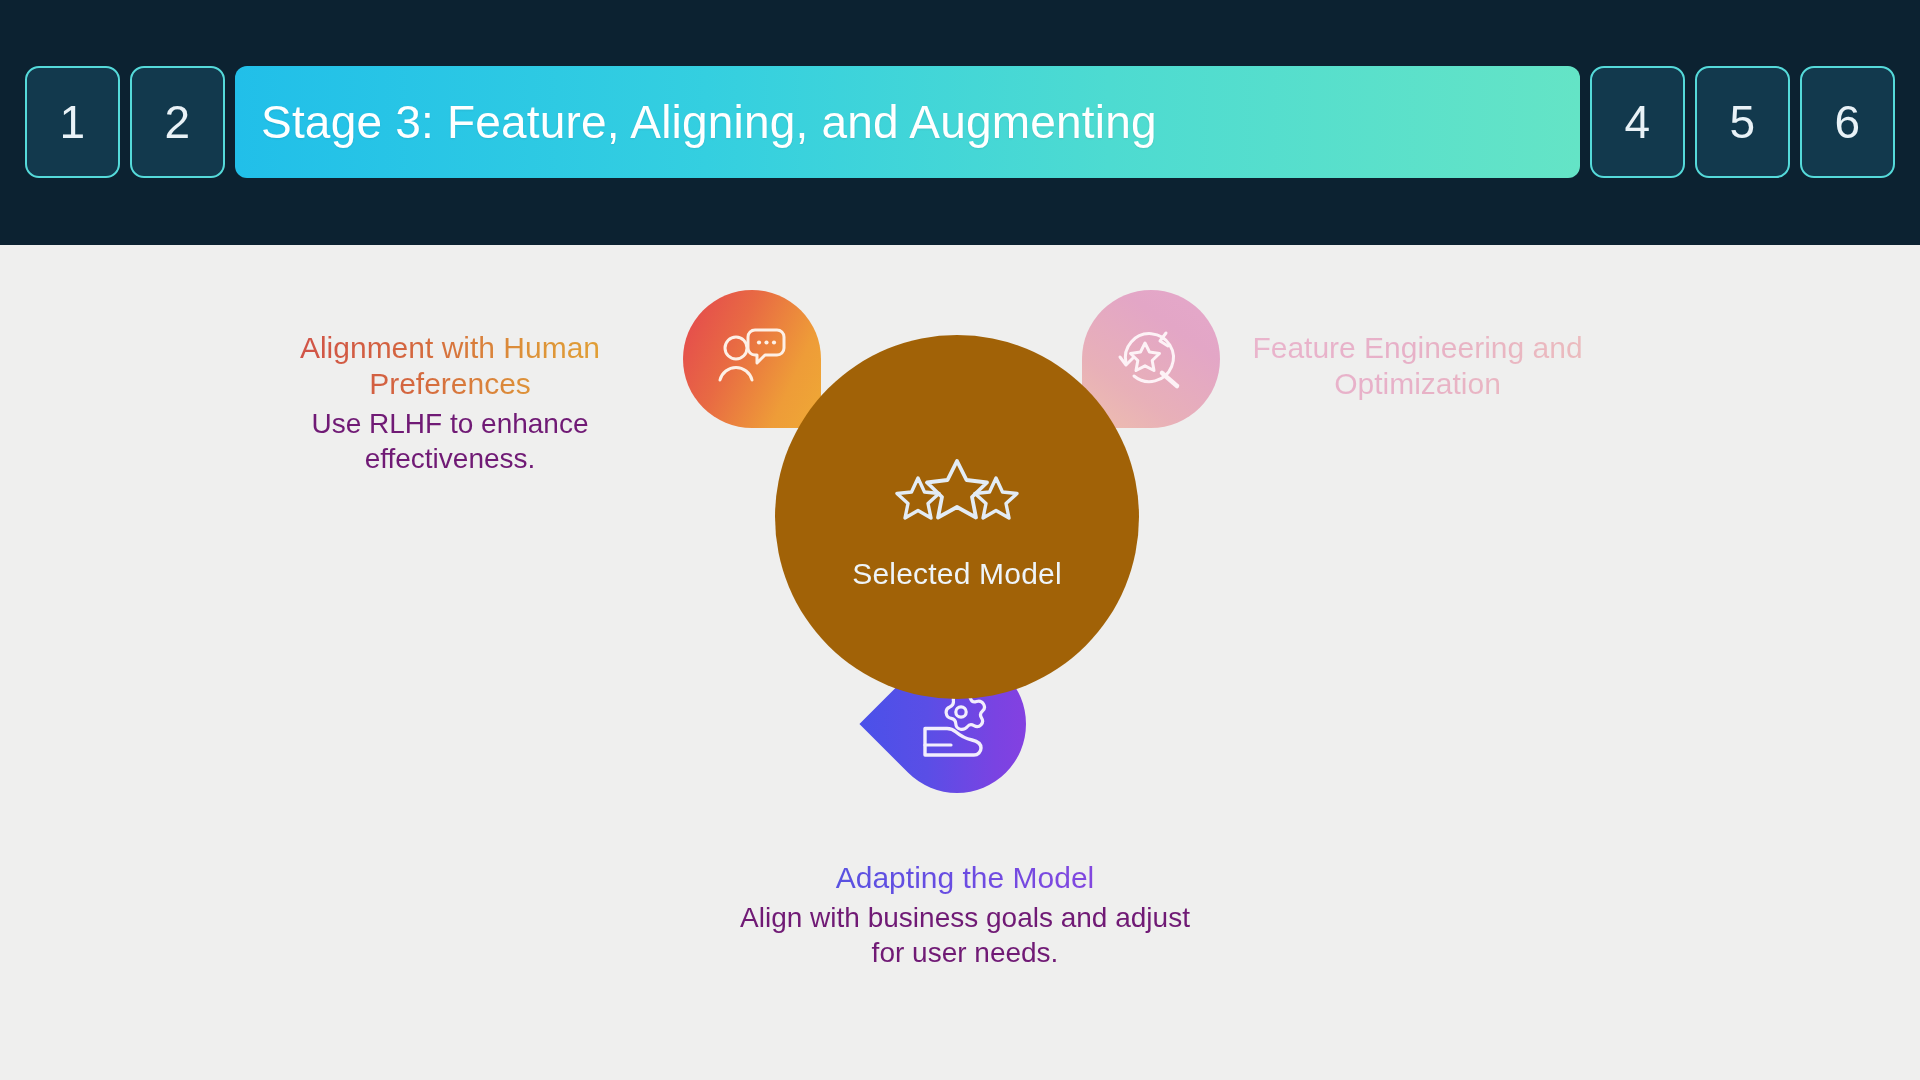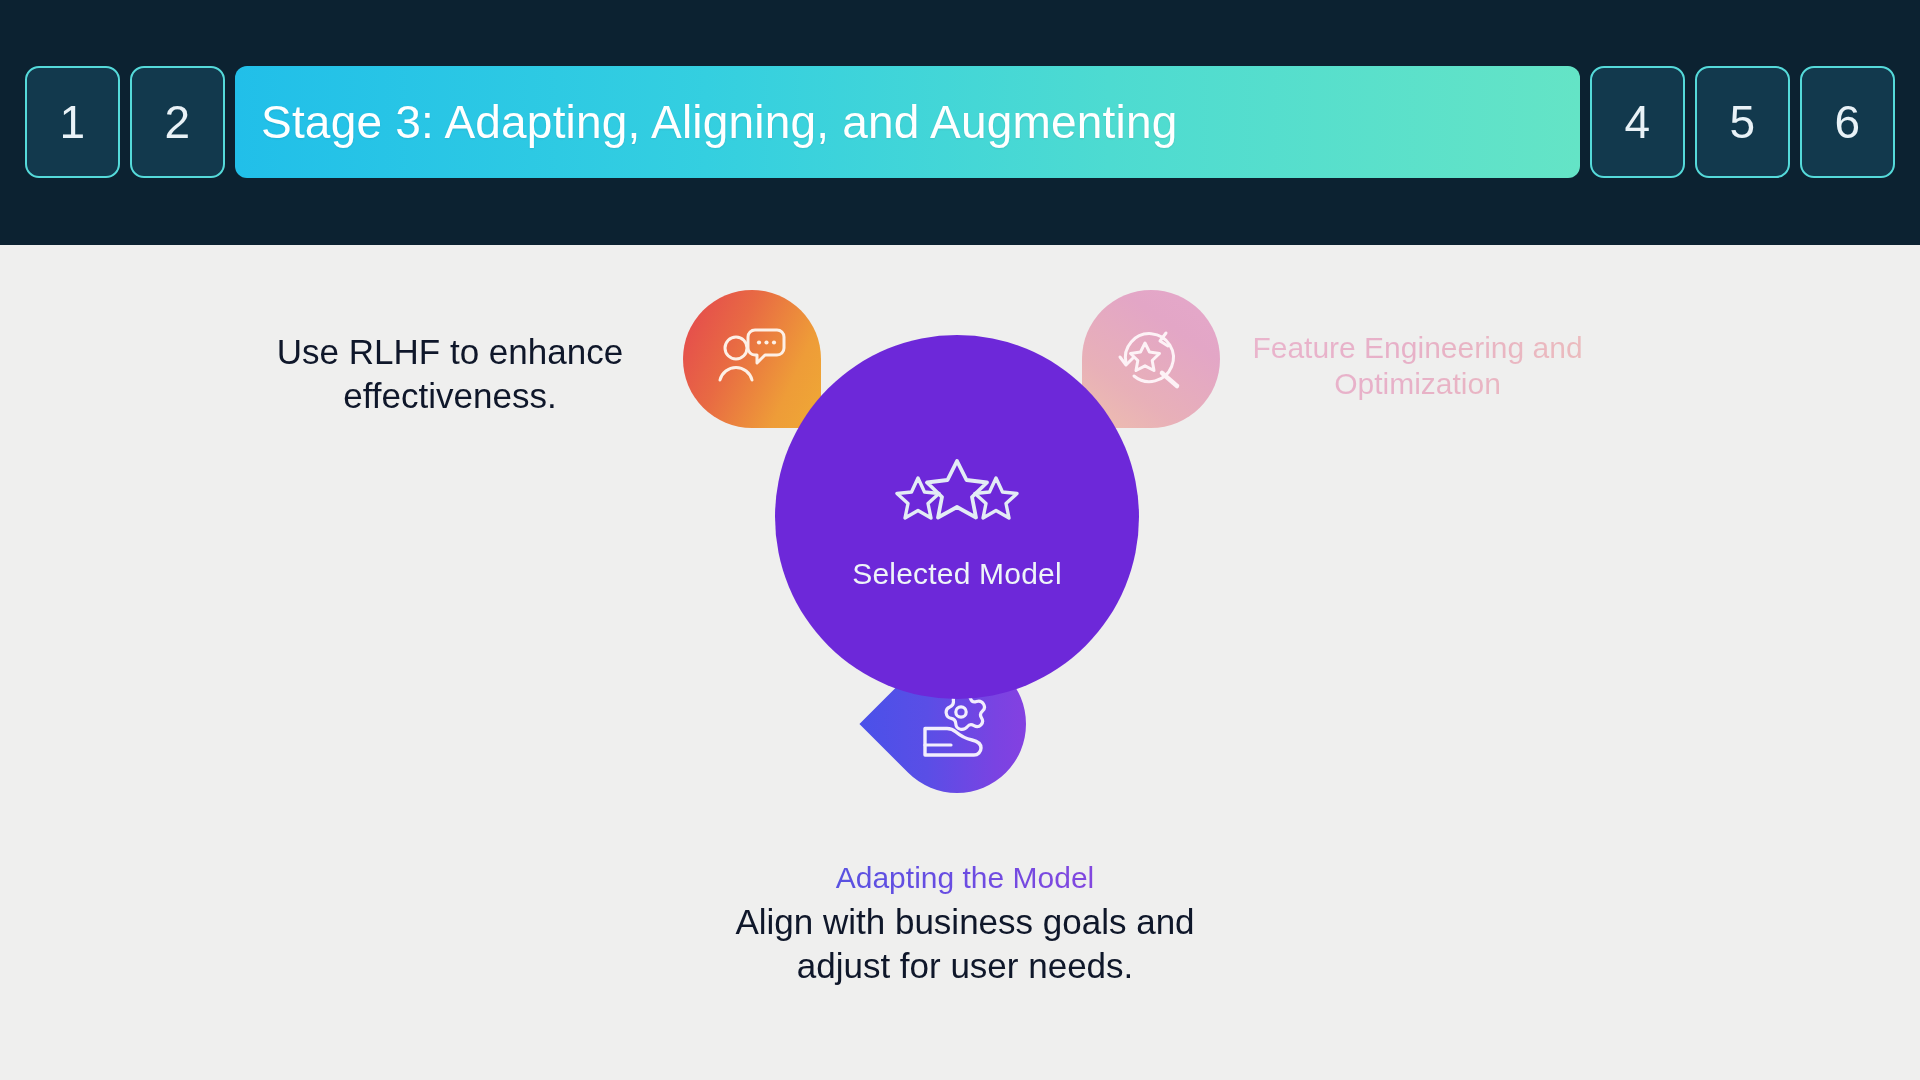--- a/index.html
+++ b/index.html
@@ -54,21 +54,21 @@
     width:1920px; height:835px;
     background:#efefee;
   }
 
   
   #selected-model-node {
     position:absolute;
     left:775px; top:90px;
     width:364px; height:364px;
     border-radius:50%;
-    background:#6d28d9;
+    background:#a16207;
     z-index:3;
     display:flex; flex-direction:column;
     align-items:center; justify-content:center;
   }
   #stars-icon { margin-top:14px; margin-bottom:10px; }
   #selected-model-label {
     color:#eef4f8;
     font-size:30px;
     letter-spacing:.2px;
     margin-top:2px;
@@ -120,23 +120,23 @@
   .text-block { position:absolute; text-align:center; }
   .node-title {
     font-size:30px;
     line-height:1.20;
     margin-bottom:4px;
     -webkit-background-clip:text;
     background-clip:text;
     color:transparent;
   }
   .node-desc {
-    font-size:35px;
+    font-size:28px;
     line-height:1.25;
-    color:#0f172a;
+    color:#701a75;
   }
 
   #text-alignment { left:250px; top:85px; width:400px; }
   #text-alignment .node-title {
     background-image:linear-gradient(90deg,#cf4a4a 0%,#d4663f 40%,#dd9238 70%,#e3a733 100%);
   }
 
   #text-feature { left:1210px; top:85px; width:415px; }
   #text-feature .node-title {
     background-image:linear-gradient(90deg,#eab6cd 0%,#e7b0c8 45%,#ecbdbb 100%);
@@ -155,21 +155,21 @@
 
     <div class="stage-tab">
       <span>1</span>
     </div>
 
     <div class="stage-tab">
       <span>2</span>
     </div>
 
     <div class="stage-tab active-tab">
-      <span>Stage 3: Adapting, Aligning, and Augmenting</span>
+      <span>Stage 3: Feature, Aligning, and Augmenting</span>
     </div>
 
     <div class="stage-tab">
       <span>4</span>
     </div>
 
     <div class="stage-tab">
       <span>5</span>
     </div>
 
@@ -226,20 +226,21 @@
       <svg width="80" height="72" viewBox="0 0 80 72" fill="none">
         <path d="M47 2 q5 0 6.5 4.5 q1.5 4.5 6 3 q4.5 -1.5 7 2.5 q2.5 4 -1 7 q-3.5 3 -1 6.8 q2.5 3.8 -0.5 7 q-3 3.2 -7 0.8 q-4 -2.4 -6.6 1 q-2.6 3.4 -7 2.6 q-4.4 -0.8 -4.6 -5.4 q-0.2 -4.6 -4.6 -5.4 q-4.4 -0.8 -5 -5.3 q-0.6 -4.5 3.6 -6.2 q4.2 -1.7 3.6 -6.2 q-0.6 -4.5 3.6 -6.2 Q43 1.3 47 2 Z" stroke="#f2eefd" stroke-width="3.2" stroke-linejoin="round" fill="none"></path>
         <circle cx="44" cy="20" r="5.2" stroke="#f2eefd" stroke-width="3.2" fill="none"></circle>
         <path d="M8 42 V63 H57 a7 7 0 0 0 7 -7 q0 -6 -9 -8 q-9 -2 -16 -8 q-4 -3.5 -9 -3.5 H8 Z" stroke="#f2eefd" stroke-width="3.4" stroke-linejoin="round" fill="none"></path>
         <line x1="8" y1="53" x2="34" y2="53" stroke="#f2eefd" stroke-width="3.2" stroke-linecap="round"></line>
       </svg>
     </span>
   </div>
 
   <div class="text-block" id="text-alignment">
+    <div class="node-title">Alignment with Human Preferences</div>
     <div class="node-desc">Use RLHF to enhance effectiveness.</div>
   </div>
 
   <div class="text-block" id="text-feature">
     <div class="node-title">Feature Engineering and Optimization</div>
   </div>
 
   <div class="text-block" id="text-adapting">
     <div class="node-title">Adapting the Model</div>
     <div class="node-desc">Align with business goals and adjust for user needs.</div>

